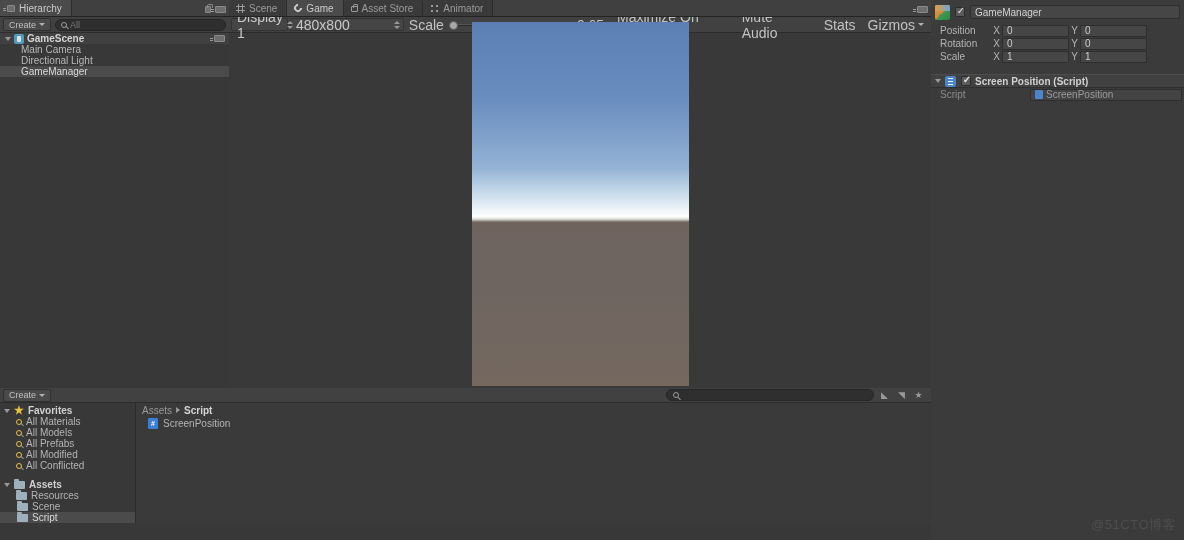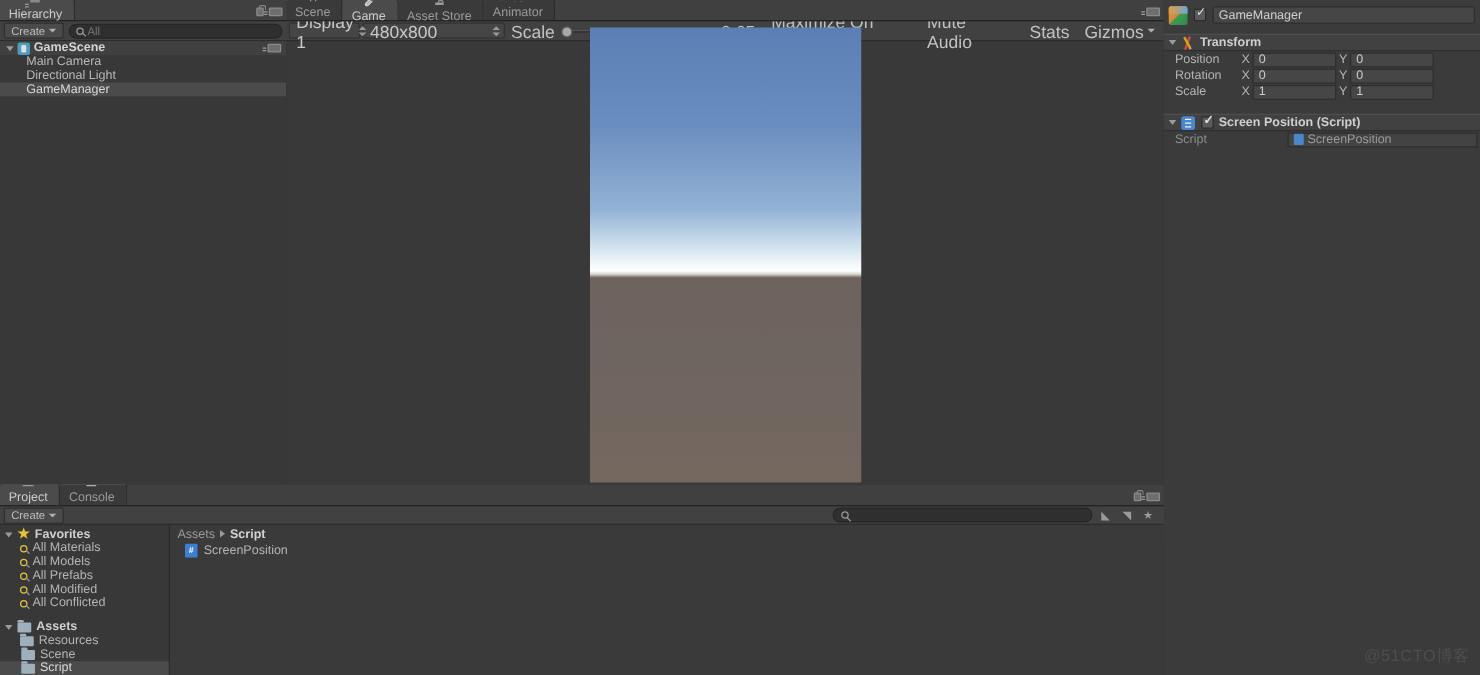--- a/index.html
+++ b/index.html
@@ -20,21 +20,21 @@
     border-bottom: 1px solid #232323;
     display: flex; align-items: flex-end; position: relative;
   }
   .tab {
     height: 17px; padding: 0 9px 0 7px;
     display: flex; align-items: center; gap: 4px;
     font-size: 10px; color: #9a9a9a;
     background: #3a3a3a;
     border-right: 1px solid #2c2c2c;
     border-top: 1px solid #4a4a4a;
-    border-top-left-radius: 3px; border-top-right-radius: 3px; flex-direction: column;
+    border-top-left-radius: 3px; border-top-right-radius: 3px;
   }
   .tab.active { background: #4b4b4b; color: #cccccc; }
   .tabbar-right {
     position: absolute; right: 3px; bottom: 3px;
     display: flex; align-items: center; gap: 4px;
   }
 
   
   .ico { display: inline-block; vertical-align: middle; }
   .ico-lock {
@@ -494,25 +494,20 @@
 
     <div class="insp-head">
       <span class="cube"></span>
       <span class="chk on"></span>
       <span class="name-field">
         <span>GameManager</span>
       </span>
     </div>
 
 
-    <div class="comp-header" style="margin-top:3px">
-      <span class="tri down"></span>
-      <span class="ico ico-transform"></span>
-      <span>Transform</span>
-    </div>
     <div class="vec-row">
       <span class="vec-label">Position</span>
       <span class="axis">X</span>
       <span class="vec-field w1">
         <span>0</span>
       </span>
       <span class="axis">Y</span>
       <span class="vec-field w1">
         <span>0</span>
       </span>
@@ -550,34 +545,20 @@
       <span style="width:90px">Script</span>
       <span class="obj-field" style="width:152px">
         <span class="ico-cs-sm"></span>
         <span>ScreenPosition</span>
       </span>
     </div>
 
   </div>
 
   <div class="panel" id="project">
-    <div class="tabbar">
-      <div class="tab active">
-        <span class="ico ico-project"></span>
-        <span>Project</span>
-      </div>
-      <div class="tab">
-        <span class="ico ico-console"></span>
-        <span>Console</span>
-      </div>
-      <div class="tabbar-right">
-        <span class="ico ico-lock"></span>
-        <span class="ico ico-menu"></span>
-      </div>
-    </div>
 
     <div class="p-toolbar">
       <div class="mini-btn">
         <span>Create</span>
         <span class="tri tiny-down"></span>
       </div>
       <div class="p-searchbar">
         <div class="p-search">
           <span class="ico ico-search-glass"></span>
           <span></span>

